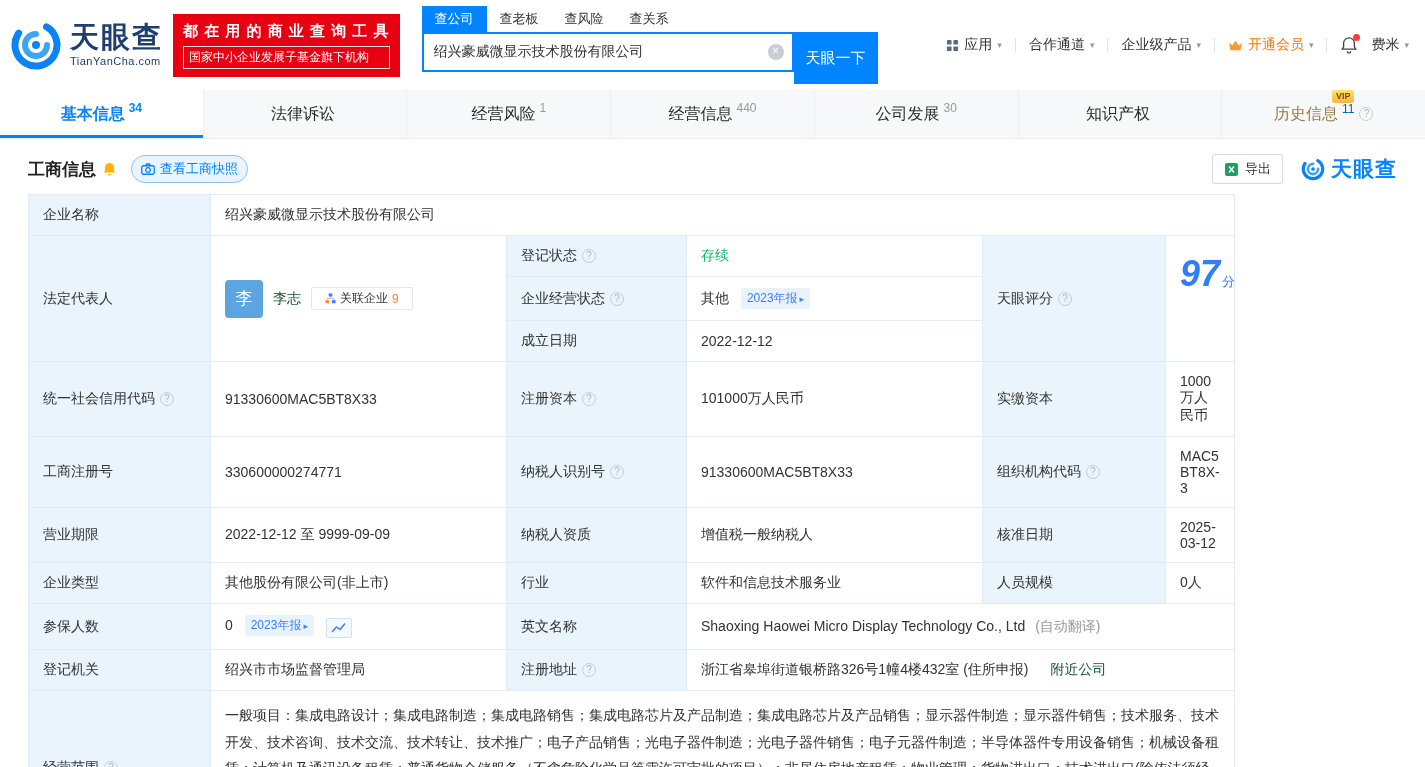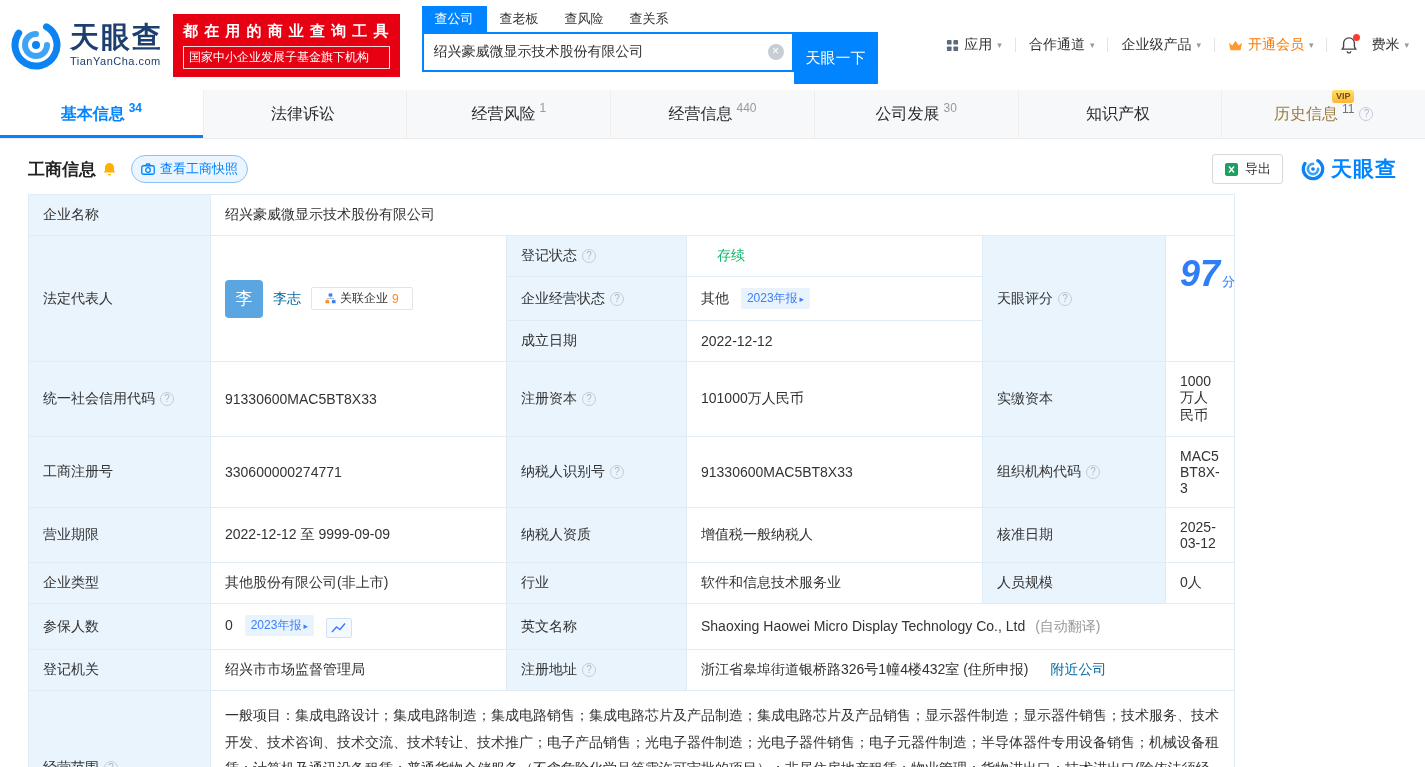--- a/index.html
+++ b/index.html
@@ -40,48 +40,48 @@
   .reddot { position:absolute; top:-2px; right:-2px; width:7px; height:7px; background:#ff3b30; border-radius:50%; }
 
   
   .tabbar { height:49px; background:#f7f8fa; border-bottom:1px solid #ececec; display:flex; }
   .tab { flex:1; display:flex; align-items:center; justify-content:center; font-size:16px; color:#2b2b2b; position:relative; cursor:pointer; border-right:1px solid #eeeeee; }
   .tab:last-child { border-right:none; }
   .tab.active { background:#fff; color:#0084ff; font-weight:700; box-shadow:inset 0 -3px 0 #0084ff; }
   .cnt { font-size:12px; color:#999; position:relative; top:-6px; margin-left:4px; }
   .tab.active .cnt { color:#0084ff; }
   .tab.history { color:#9c7b40; }
-  .tab.history .cnt { color:#737373; }
+  .tab.history .cnt { color:#0369a1; }
   .cntwrap { position:relative; display:inline-block; }
   .vipbadge { position:absolute; top:-15px; left:-6px; background:linear-gradient(180deg,#ffe066,#fdb53b); color:#7a4c12; font-size:9px; font-weight:700; padding:1px 4px; border-radius:3px; line-height:1.2; }
   .q { display:inline-block; width:14px; height:14px; line-height:12px; text-align:center; border:1px solid #c3cdd6; border-radius:50%; color:#aab7c4; font-size:10px; margin-left:5px; vertical-align:1px; cursor:pointer; font-weight:400; }
 
   
   .secrow { display:flex; align-items:center; margin:15px 28px 10px; }
   .sectitle { font-size:17px; font-weight:700; color:#222; }
   .bell-ic { margin-left:6px; }
   .snapbtn { margin-left:14px; display:inline-flex; align-items:center; gap:5px; background:#eaf5ff; border:1px solid #8cc1f2; color:#0084ff; font-size:13px; padding:4px 9px; border-radius:14px; cursor:pointer; font-family:inherit; }
   .secright { margin-left:auto; display:flex; align-items:center; gap:18px; }
   .exportbtn { display:inline-flex; align-items:center; gap:6px; border:1px solid #d9d9d9; background:#fff; color:#333; font-size:13px; padding:5px 11px; border-radius:3px; cursor:pointer; font-family:inherit; }
   .brand { display:flex; align-items:center; gap:6px; }
   .brand .brand-name { color:#0084ff; font-size:21px; font-weight:700; letter-spacing:1px; }
 
   
   table.info { width:1207px; margin:0 28px; border-collapse:collapse; table-layout:fixed; }
   .info td { border:1px solid #e0ebf4; padding:11px 14px; font-size:14px; color:#333; vertical-align:middle; word-break:break-all; }
   .info td.lbl { background:#e9f4fc; }
   .rep { display:flex; align-items:center; gap:10px; }
   .avatar { width:38px; height:38px; background:#5ba6e0; color:#fff; font-size:17px; display:flex; align-items:center; justify-content:center; border-radius:4px; cursor:pointer; flex:none; }
-  .lnk { color:#0369a1; cursor:pointer; }
+  .lnk { color:#14532d; cursor:pointer; }
   .relbox { display:inline-flex; align-items:center; gap:4px; border:1px solid #e4e4e4; border-radius:2px; padding:2px 13px; font-size:12px; color:#333; cursor:pointer; background:#fff; }
   .relcnt { color:#ff8a20; }
   .report-badge { display:inline-flex; align-items:center; gap:2px; background:#e8f3fe; color:#3c7ef8; border-radius:2px; font-size:12px; padding:2px 6px; margin-left:8px; cursor:pointer; vertical-align:1px; }
   .report-badge .arrow { font-size:9px; }
   .trendbox { display:inline-flex; align-items:center; justify-content:center; width:26px; height:20px; border:1px solid #cfe3f5; background:#f3f9ff; border-radius:2px; margin-left:8px; cursor:pointer; vertical-align:-4px; }
-  .green { color:#12b76a;margin-left:16px; }
+  .green { color:#12b76a; }
   .gray { color:#999; margin-left:6px; }
   .nearby { margin-left:18px; white-space:nowrap; }
   .score-cell { padding:4px 8px; }
   .scorewrap { display:flex; align-items:flex-start; gap:8px; }
   .scorenum { white-space:nowrap; }
   .scorenum .big { font-size:36px; font-weight:700; font-style:italic; color:#2f7ef6; }
   .scorenum .unit { font-size:13px; color:#2f7ef6; margin-left:2px; }
   .scorechart text { font-size:8px; fill:#94a3b2; text-anchor:middle; font-style:normal; }
   .scope { line-height:1.9; }
 </style>

